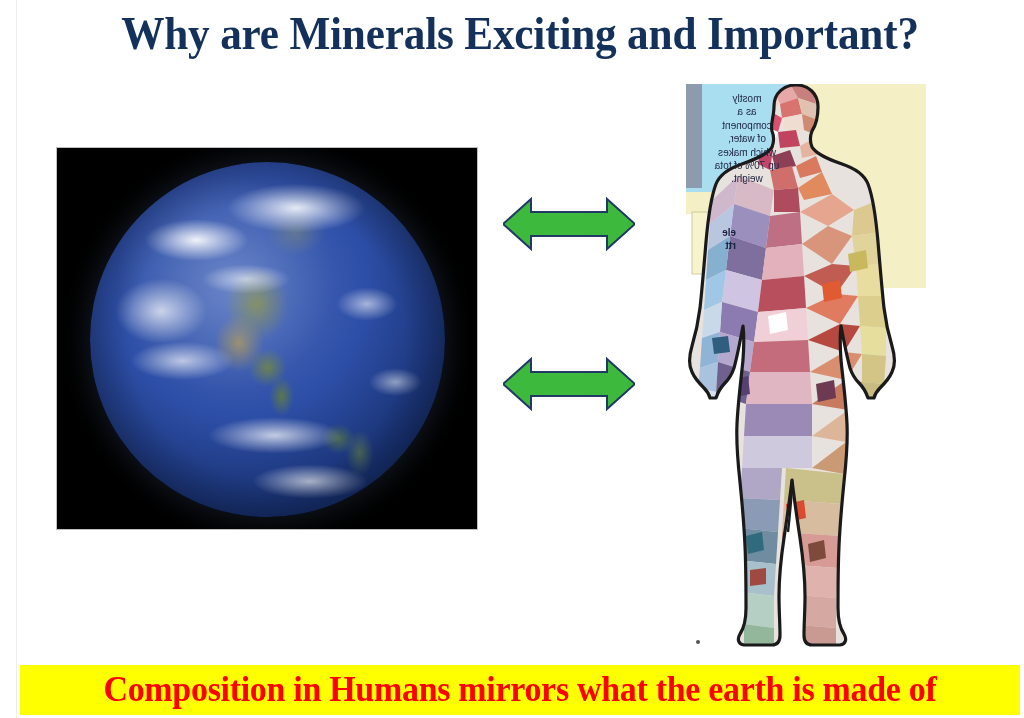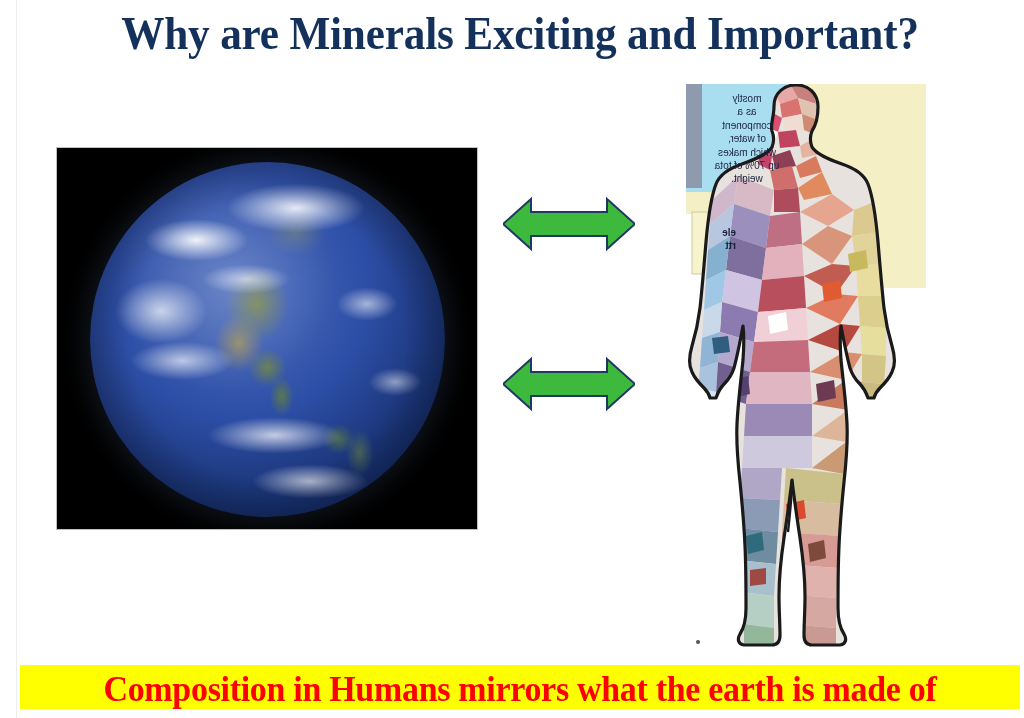--- a/index.html
+++ b/index.html
@@ -135,21 +135,21 @@
     width: 40px;
     font-size: 10px;
     font-weight: bold;
     text-align: left;
   }
 
   
   #caption-band {
     position: absolute;
     left: 4px; top: 665px;
-    width: 1000px; height: 44px;
+    width: 1000px; height: 50px;
     background: #ffff00;
   }
   #caption-text {
     position: absolute;
     left: 0; top: 0;
     width: 1000px; height: 50px;
     line-height: 50px;
     text-align: center;
     color: #ff0000;
     font-family: "Liberation Serif", serif;

